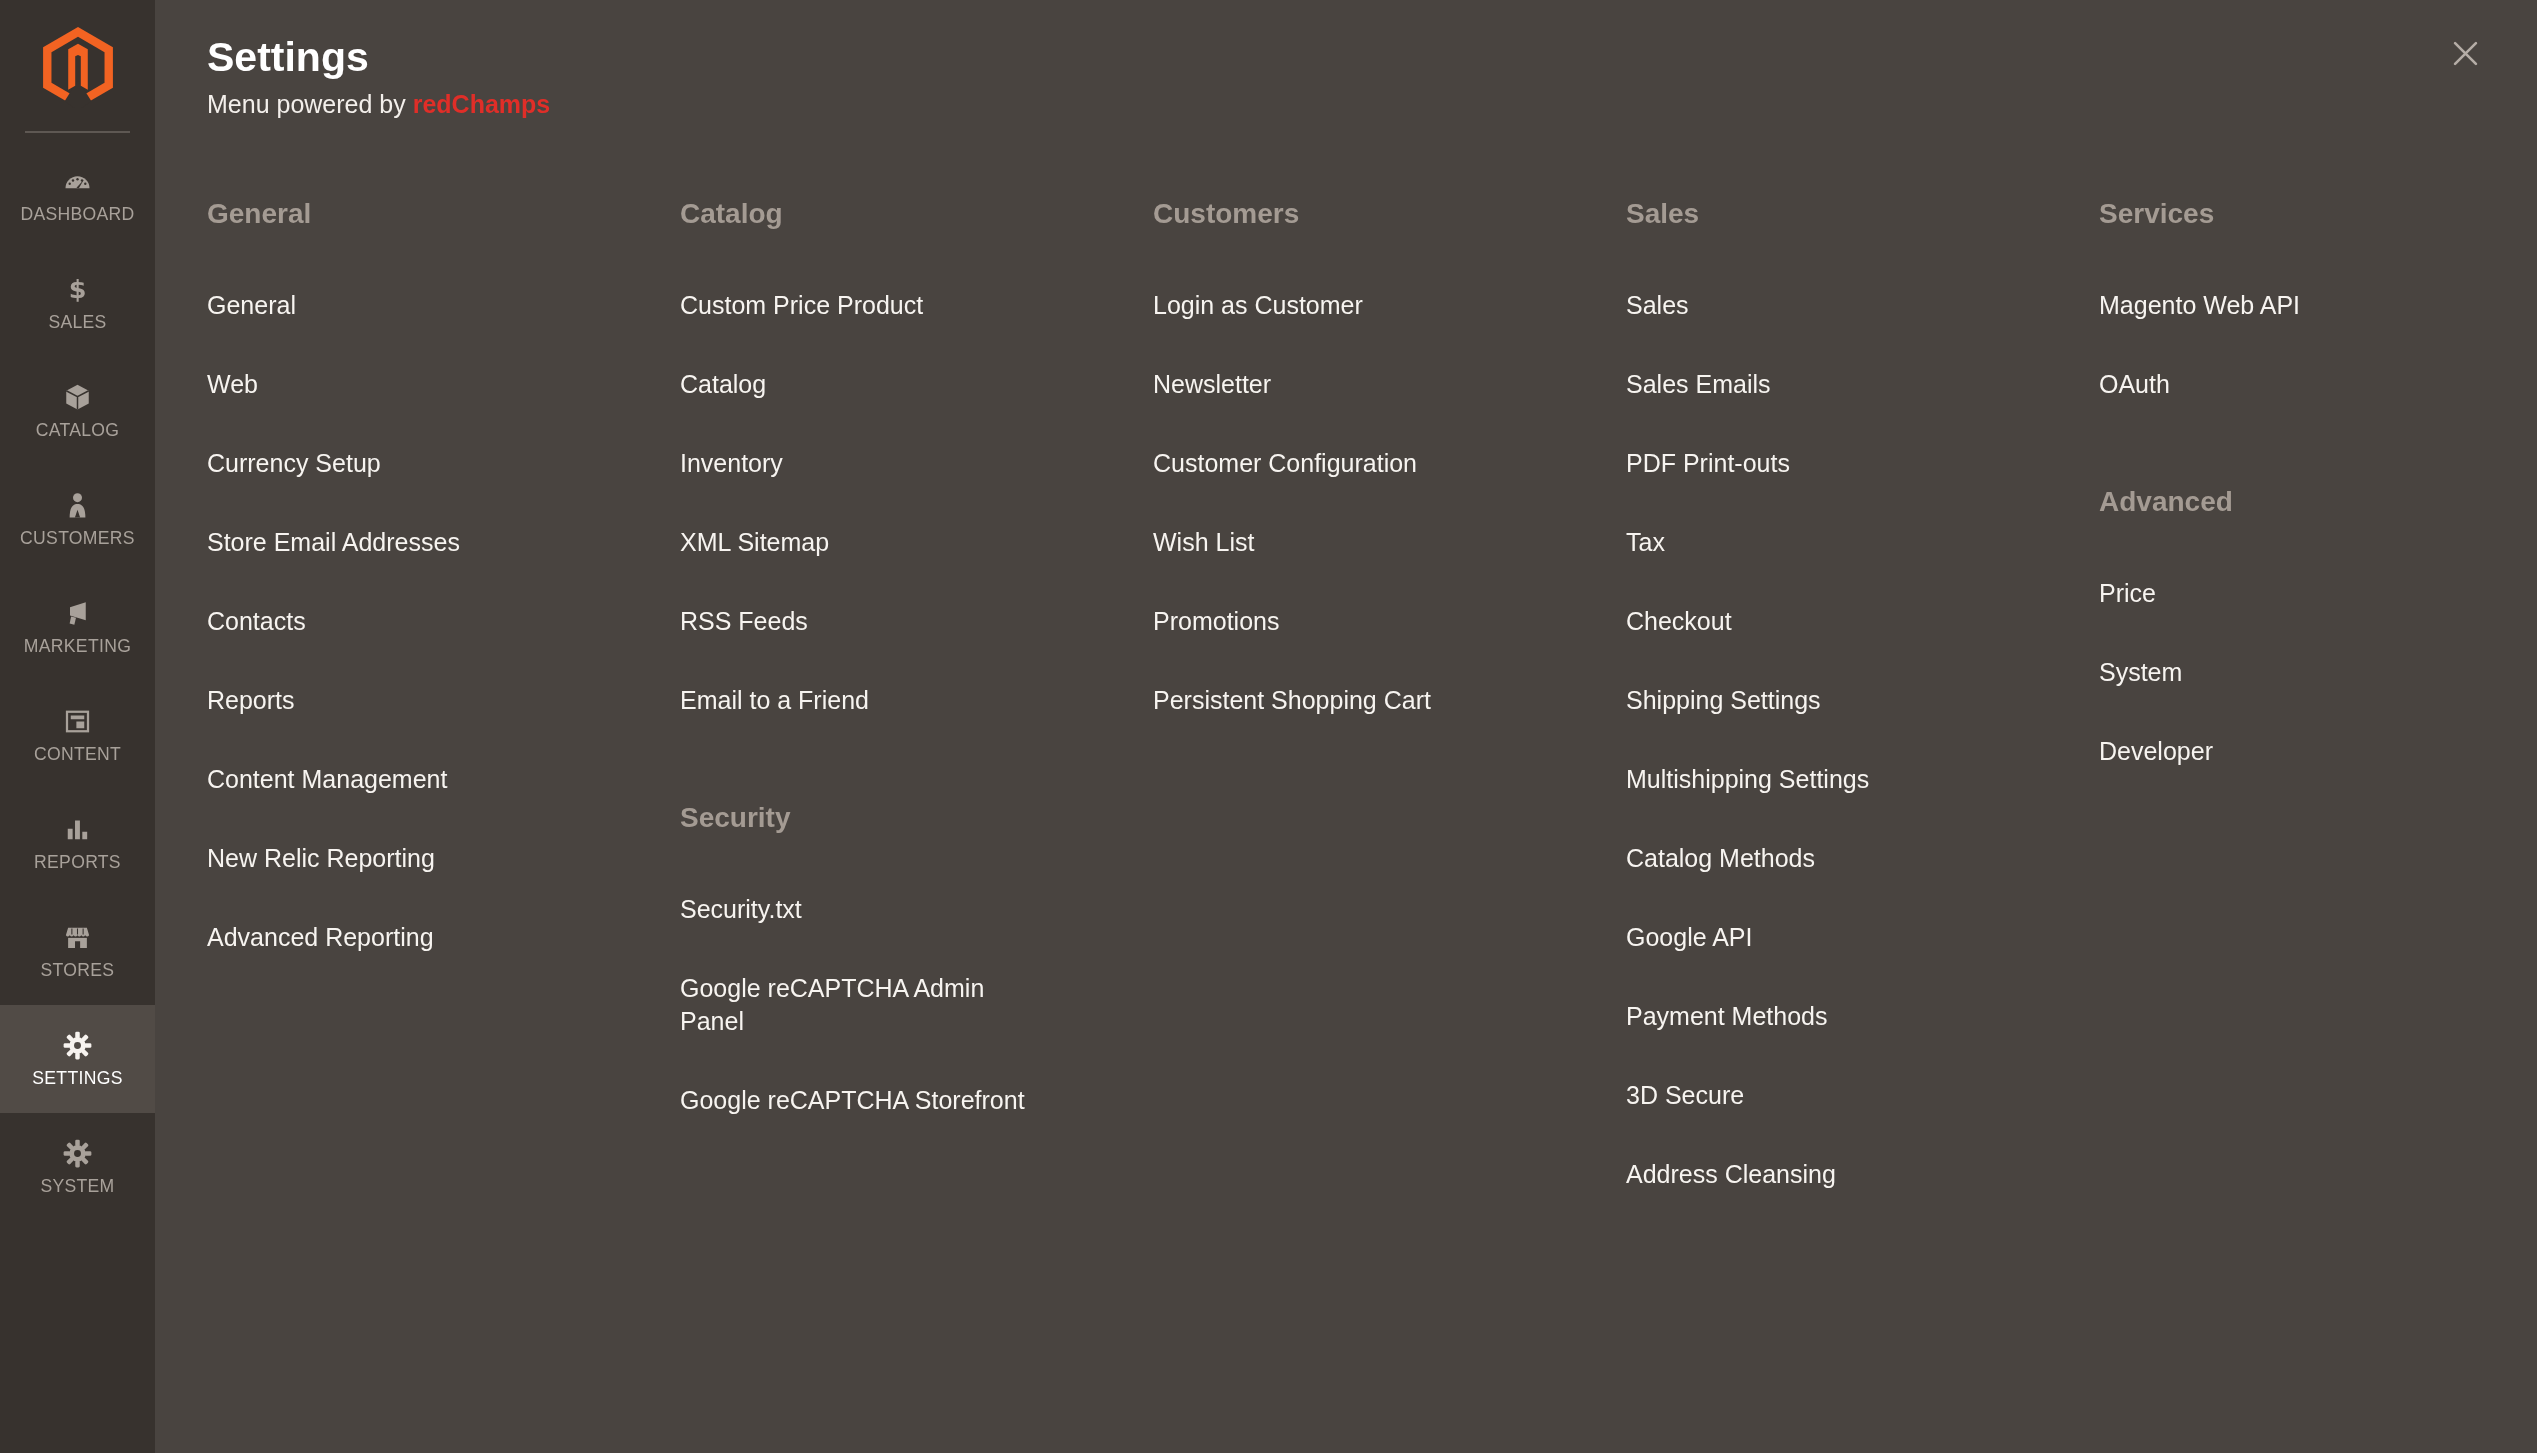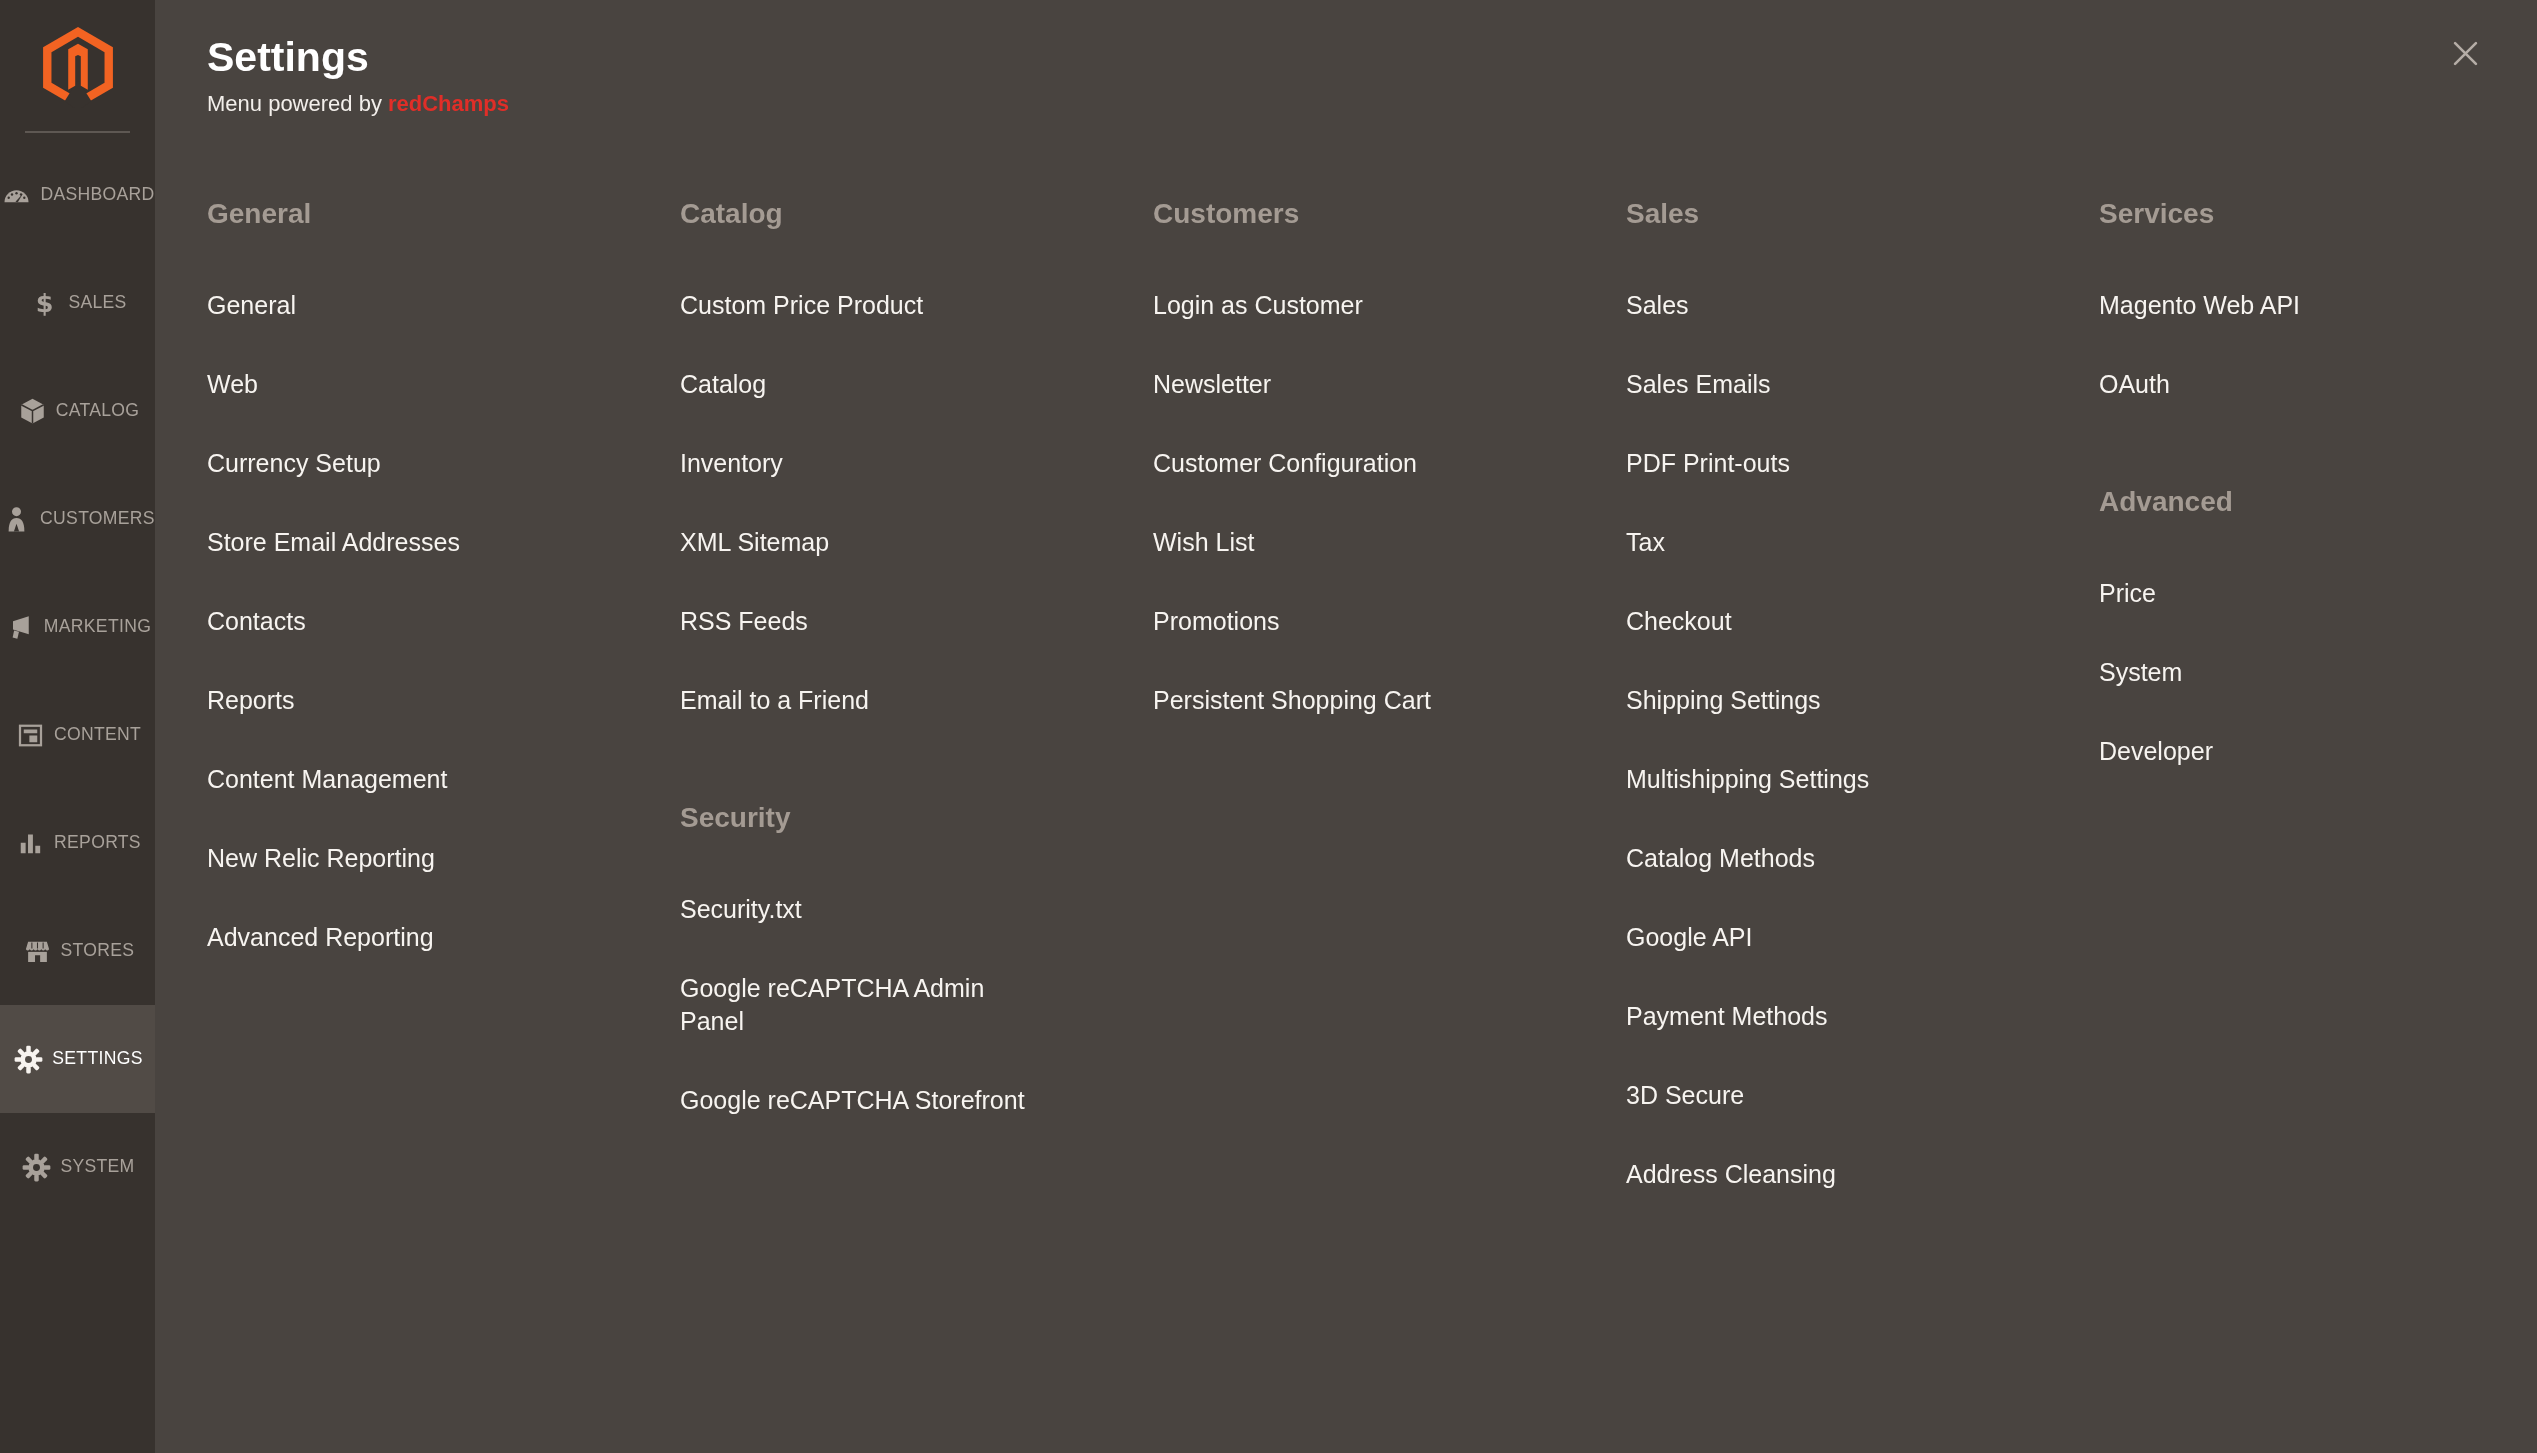--- a/index.html
+++ b/index.html
@@ -19,39 +19,39 @@
   .logo-wrap {
     height:141px; position:relative;
     display:flex; justify-content:center; align-items:flex-start;
     padding-top:27px;
   }
   .logo-wrap::after {
     content:""; position:absolute; left:25px; right:25px; bottom:8px;
     height:1.8px; background:#5e5853;
   }
   .side-item {
-    height:108px; display:flex; flex-direction:row;
+    height:108px; display:flex; flex-direction:column;
     align-items:center; justify-content:center; gap:7px; cursor:pointer;
   }
   .side-item .ico { line-height:0; }
   .side-item .lbl {
     font-size:17.6px; line-height:19.4px; color:#a8a19a; letter-spacing:0.3px;
     text-align:center; white-space:nowrap;
   }
   .side-item.active { background:#514b46; }
   .side-item.active .lbl { color:#ffffff; }
 
   
   .main { position:absolute; left:155px; top:0; right:0; bottom:0; background:#494440; }
   .hdr { padding:32px 0 0 52px; }
   .title {
     font-size:41px; line-height:51px; font-weight:700; color:#ffffff; margin:0;
   }
   .subtitle {
-    margin-top:8px; font-size:22px; line-height:26.4px; color:#f3efeb;
+    margin-top:8px; font-size:25px; line-height:26.4px; color:#f3efeb;
   }
   .subtitle .brand { color:#e02e28; font-weight:700; cursor:pointer; }
 
   .close-btn {
     position:absolute; top:35px; right:53px; width:39px; height:39px;
     display:flex; align-items:center; justify-content:center;
     color:#b5ada6; cursor:pointer;
   }
 
   .columns { position:absolute; left:52px; top:196px; right:16px; display:flex; }

